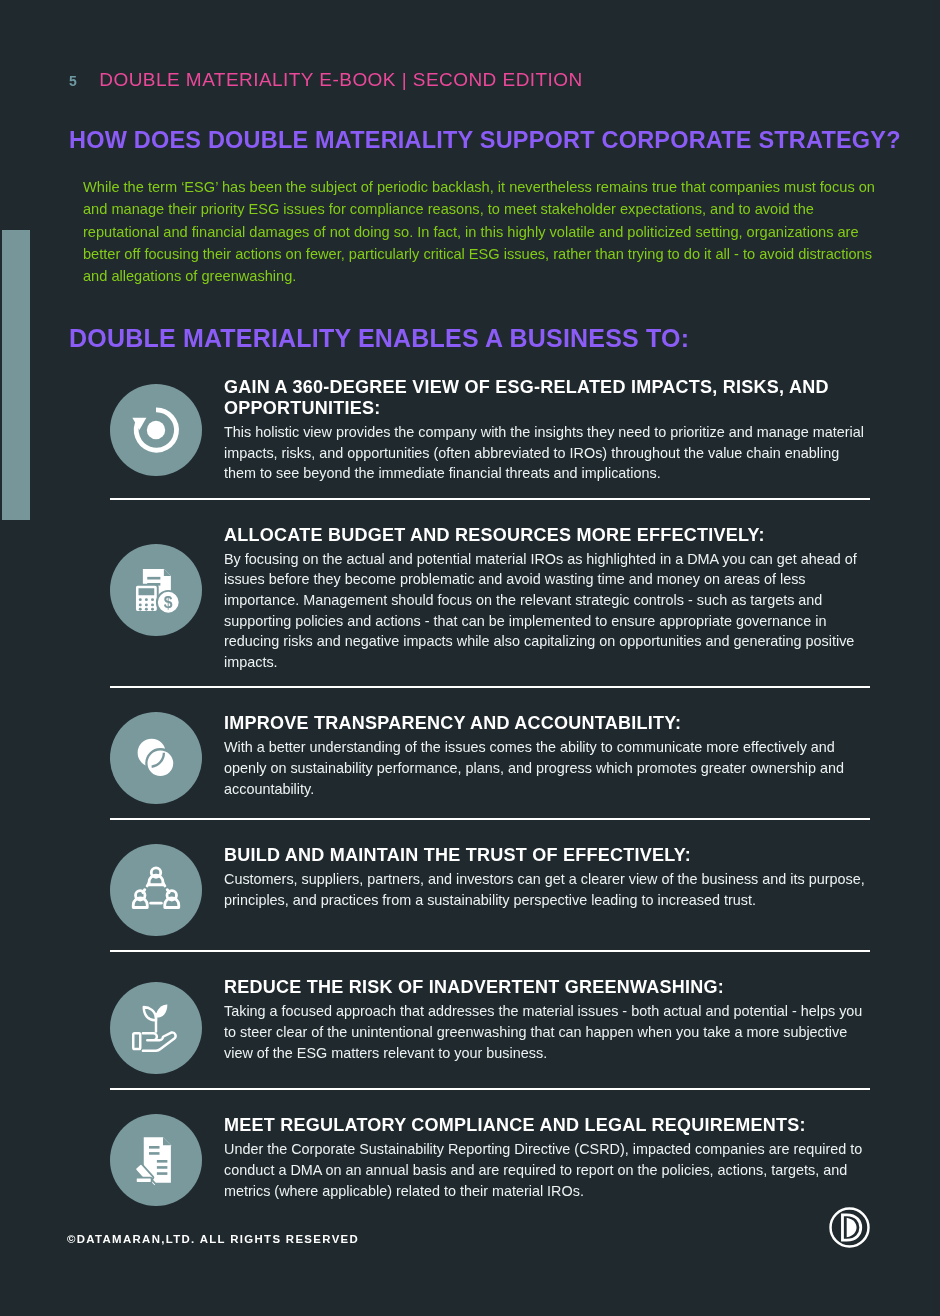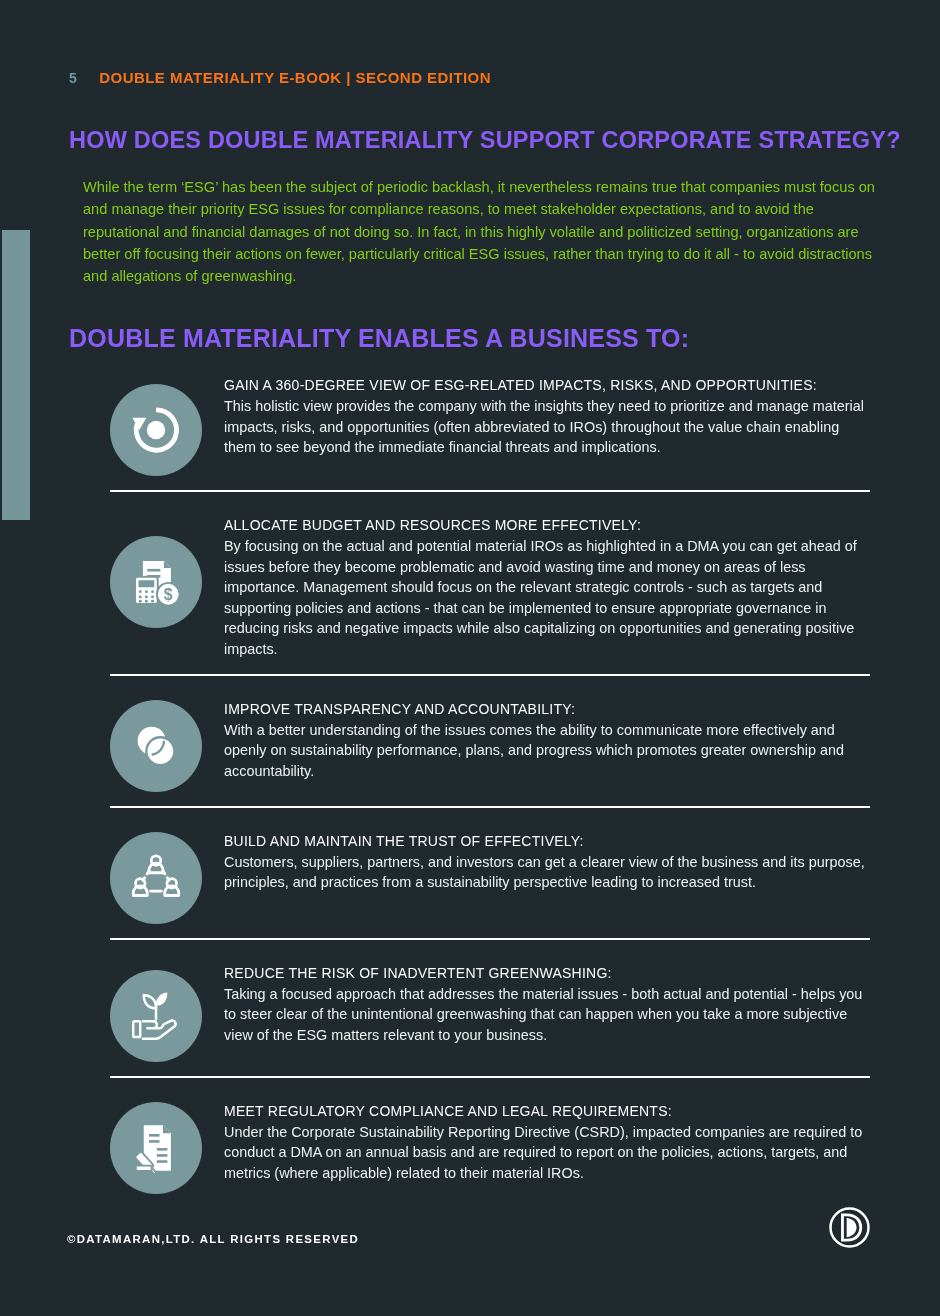--- a/index.html
+++ b/index.html
@@ -21,21 +21,21 @@
   
   .doc-header{
     position:absolute; left:69px; top:69px;
     display:flex; align-items:baseline; gap:22px;
   }
   .page-num{
     color:#6f9aa3; font-size:14px; font-weight:bold;
     letter-spacing:0.5px;
   }
   .header-title{
-    color:#f97316; font-size:15px; font-weight:bold;
+    color:#ec4899; font-size:19px; font-weight:normal;
     letter-spacing:0.45px;
   }
 
   
   .section-heading{
     position:absolute; left:69px;
     color:#8b5cf6; font-weight:bold;
     letter-spacing:0.2px;
   }
   #h-strategy{ top:127px; font-size:23.5px; }
@@ -63,21 +63,21 @@
   }
   .icon-circle{
     width:92px; height:92px; border-radius:50%;
     background:#7a999d;
     display:flex; align-items:center; justify-content:center;
   }
   .icon-circle svg{ width:56px; height:56px; display:block; }
 
   .benefit-body{ flex:1 1 auto; padding-top:3px; }
   .benefit-title{
-    color:#ffffff; font-size:14px; font-weight:normal;
+    color:#ffffff; font-size:18px; font-weight:bold;
     letter-spacing:0.25px; margin-bottom:3px;
   }
   .benefit-text{
     color:#eef2f3; font-size:14.4px; line-height:20.6px;
   }
 
   
   .benefit[data-idx="0"] .icon-wrap{ margin-top:10px; }
   .benefit[data-idx="1"] .icon-wrap{ margin-top:22px; }
   .benefit[data-idx="2"] .icon-wrap{ margin-top:2px; }

